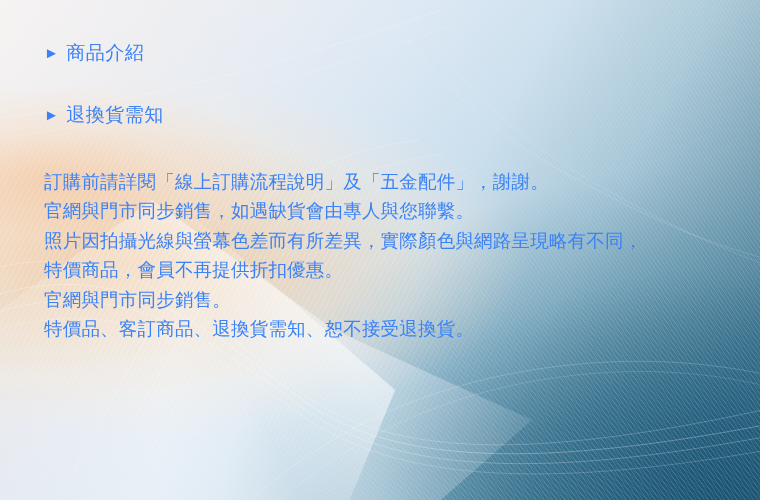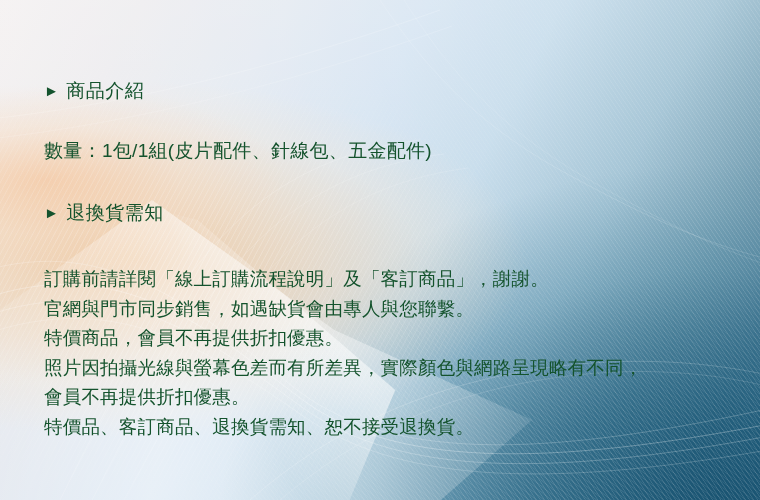--- a/index.html
+++ b/index.html
@@ -130,22 +130,21 @@
       rgba(255,255,255,0.00) 86%);
   }
 
   
   .content {
     position: absolute;
     left: 44px;
     top: 42px;
     right: 16px;
     z-index: 10;
-    color: #14532d;
-    margin-top: 38px;
+    color: #3b82f6;
   }
   .heading {
     font-size: 19px;
     line-height: 1.2;
     font-weight: 400;
     letter-spacing: 0.5px;
     white-space: nowrap;
   }
   .bullet {
     display: inline-block;
@@ -207,29 +206,28 @@
   </svg>
 
   <div class="bg-layer bg-haze"></div>
 
   <div class="content">
 
     <div class="heading">
       <span class="bullet">►</span><span>商品介紹</span>
     </div>
 
-    <div class="spec-line">數量：1包/1組(皮片配件、針線包、五金配件)</div>
 
     <div class="heading second">
       <span class="bullet">►</span><span>退換貨需知</span>
     </div>
 
     <div class="notes">
-      <div class="note-line">訂購前請詳閱「線上訂購流程說明」及「客訂商品」，謝謝。</div>
+      <div class="note-line">訂購前請詳閱「線上訂購流程說明」及「五金配件」，謝謝。</div>
       <div class="note-line">官網與門市同步銷售，如遇缺貨會由專人與您聯繫。</div>
+      <div class="note-line">照片因拍攝光線與螢幕色差而有所差異，實際顏色與網路呈現略有不同，</div>
       <div class="note-line">特價商品，會員不再提供折扣優惠。</div>
-      <div class="note-line">照片因拍攝光線與螢幕色差而有所差異，實際顏色與網路呈現略有不同，</div>
-      <div class="note-line">會員不再提供折扣優惠。</div>
+      <div class="note-line">官網與門市同步銷售。</div>
       <div class="note-line">特價品、客訂商品、退換貨需知、恕不接受退換貨。</div>
     </div>
 
   </div>
 </div>
 
 </body></html>

